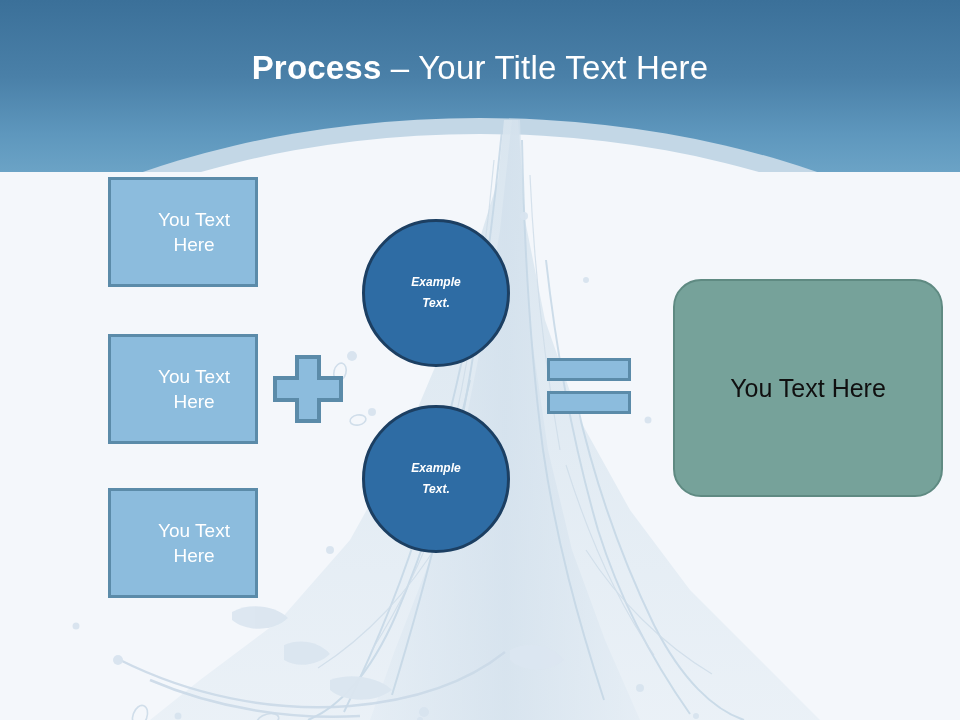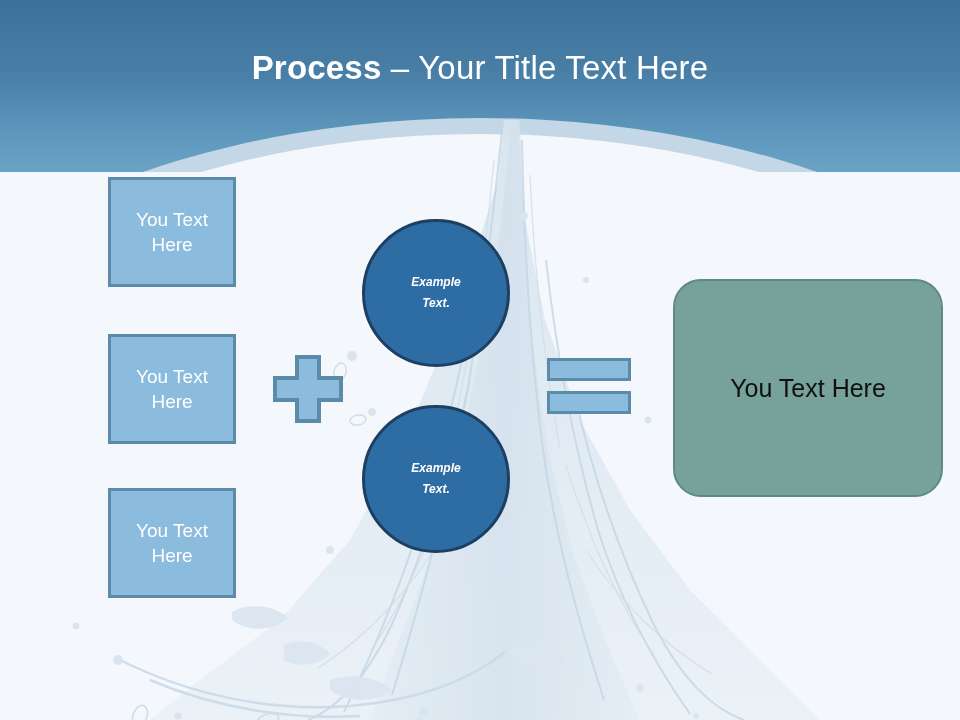--- a/index.html
+++ b/index.html
@@ -87,20 +87,21 @@
     border: 3px solid #5b8ba9;
     box-sizing: content-box;
     color: #ffffff;
     font-size: 19px;
     line-height: 25px;
     text-align: center;
     display: flex;
     align-items: center;
     justify-content: center;
     z-index: 4;
+    padding-left: 22px;
   }
   .blue-box-1 { left: 108px; top: 177px; }
   .blue-box-2 { left: 108px; top: 334px; }
   .blue-box-3 { left: 108px; top: 488px; }
 
   
   .plus-sign {
     position: absolute;
     left: 272px;
     top: 354px;

